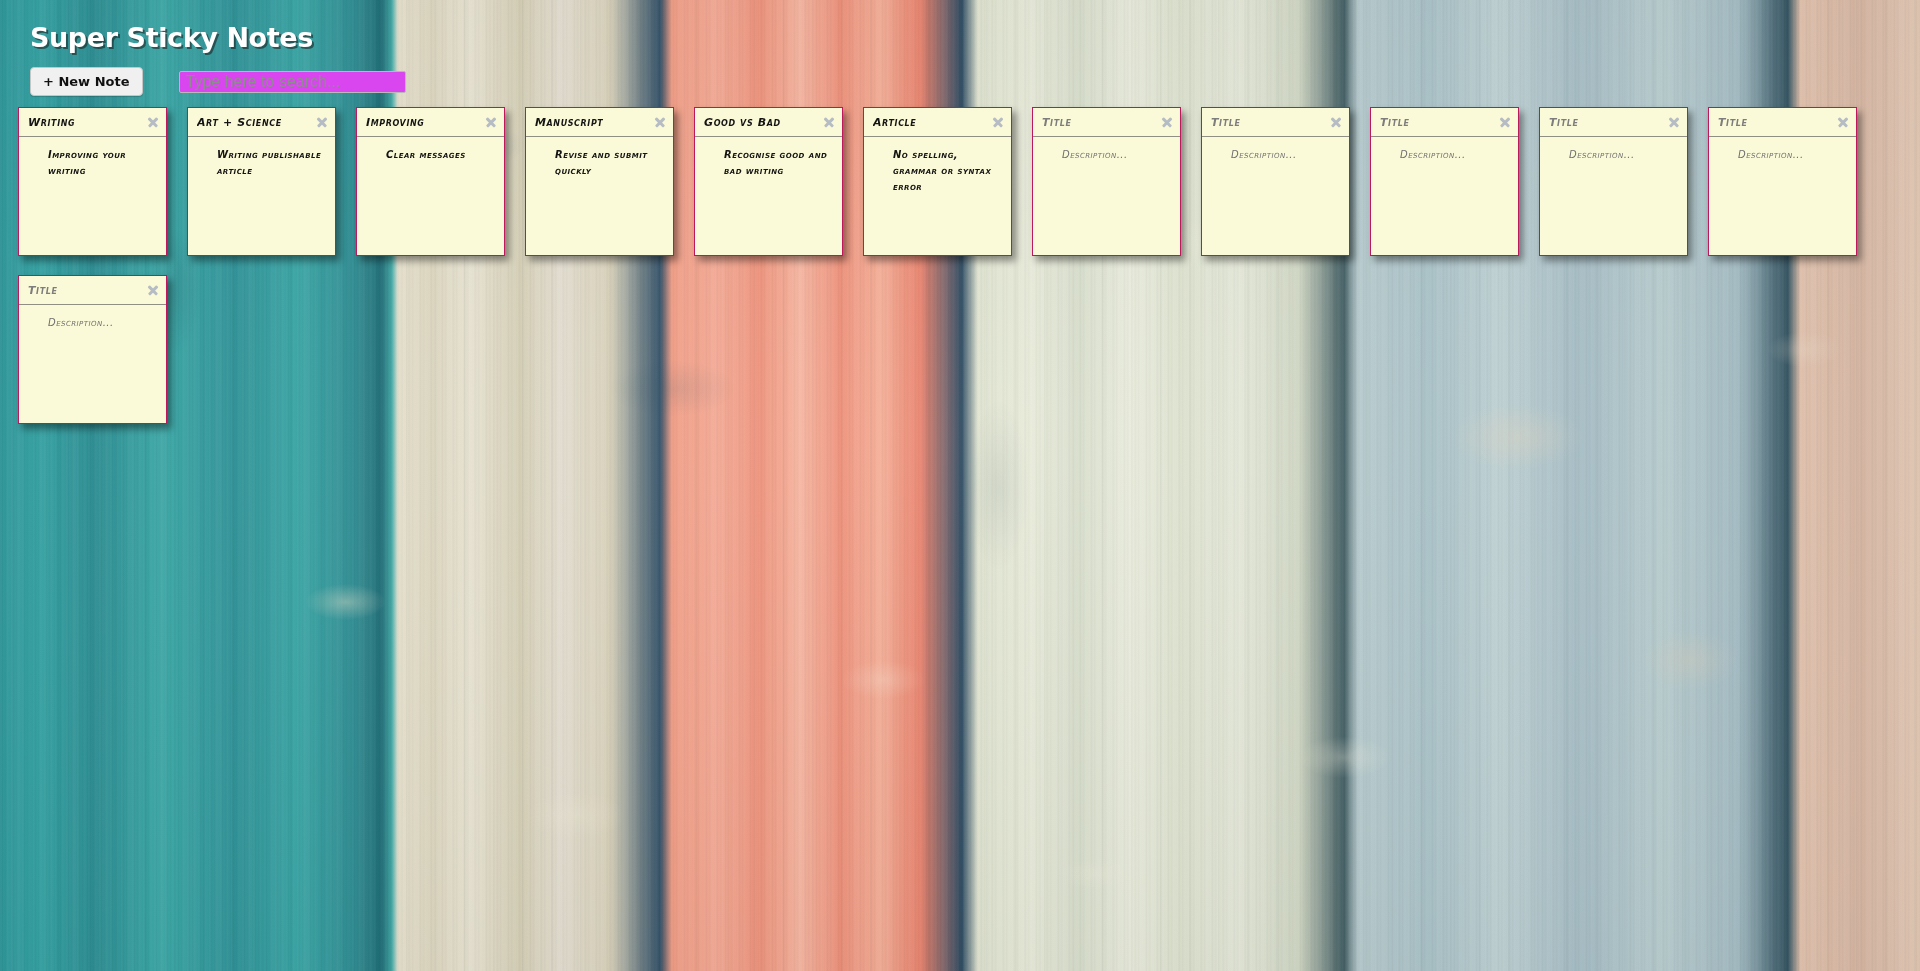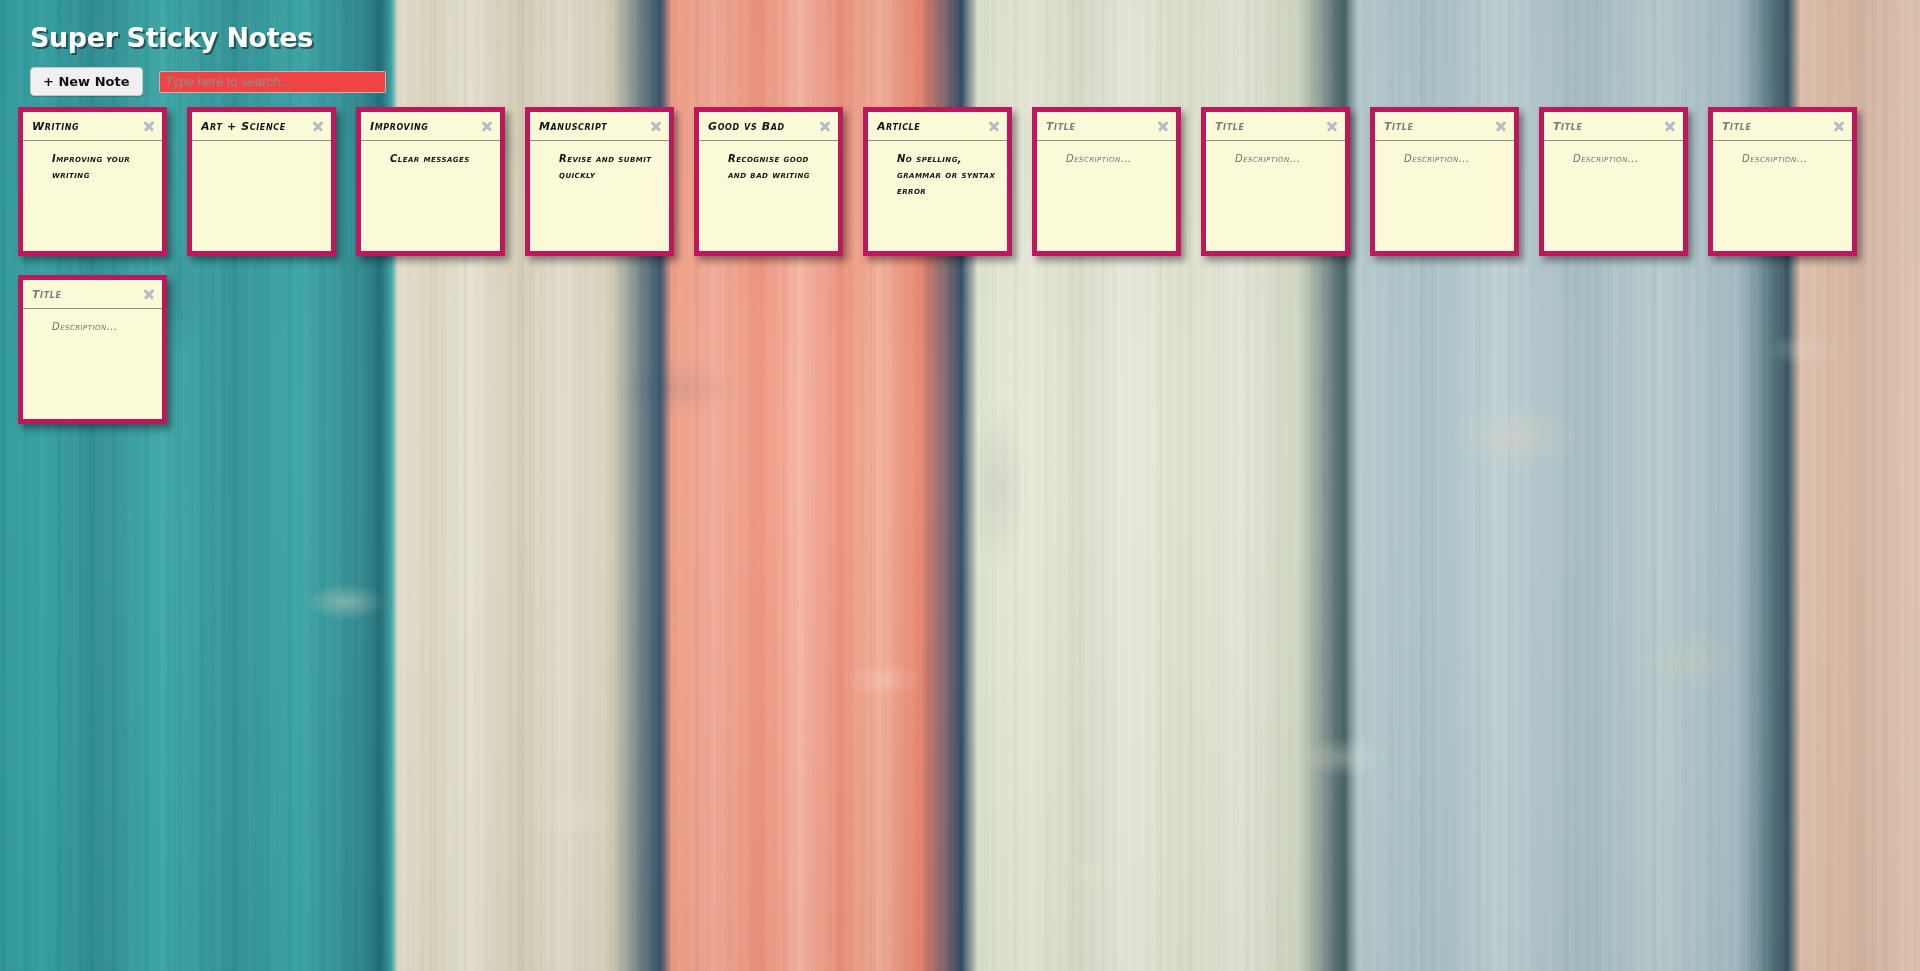--- a/index.html
+++ b/index.html
@@ -101,44 +101,45 @@
     background: #f0f0f0;
     border: 1px solid #c6c6c6;
     border-radius: 4px;
     padding: 6px 12px;
     cursor: pointer;
     box-shadow: 0 1px 1px rgba(0,0,0,.18);
   }
   #search-input {
     width: 227px; height: 22px;
     font-family: "Liberation Sans", sans-serif;
-    font-size: 13px;
+    font-size: 16px;
     color: #222;
-    background: #ef4444;
+    background: #d946ef;
     border: 1px solid #b9b9b9;
     border-radius: 2px;
     padding: 2px 6px;
     outline: none;
+    margin-left: 20px;
   }
   #search-input::placeholder { color: #8d8d8d; }
 
   
   #board {
     position: absolute;
     top: 107px; left: 18px;
     width: 1884px;
     z-index: 4;
     display: flex; flex-wrap: wrap;
     gap: 19px 20px;
     align-content: flex-start;
   }
   .note {
     width: 149px; height: 149px;
     background: #fbfad8;
-    border: 5px solid #be185d;
+    border: 1px solid #be185d;
     box-shadow: 4px 5px 7px rgba(0,0,0,.40);
     display: flex; flex-direction: column;
     overflow: hidden;
   }
   .note-head {
     position: relative;
     height: 29px; min-height: 29px;
     border-bottom: 1px solid #8f8f84;
     display: flex; align-items: center;
     padding: 0 9px;
@@ -220,20 +221,21 @@
           <div class="note-title">Writing</div>
           <span class="note-close"></span>
         </div>
         <div class="note-body">Improving your writing</div>
       </div>
       <div class="note">
         <div class="note-head">
           <div class="note-title">Art + Science</div>
           <span class="note-close"></span>
         </div>
+        <div class="note-body">Writing publishable article</div>
       </div>
       <div class="note">
         <div class="note-head">
           <div class="note-title">Improving</div>
           <span class="note-close"></span>
         </div>
         <div class="note-body">Clear messages</div>
       </div>
       <div class="note">
         <div class="note-head">

